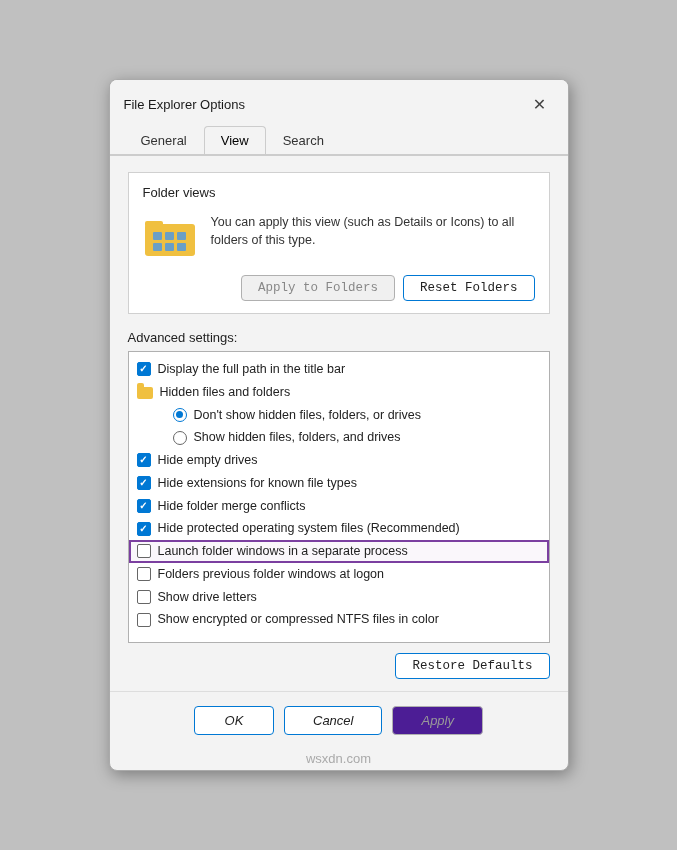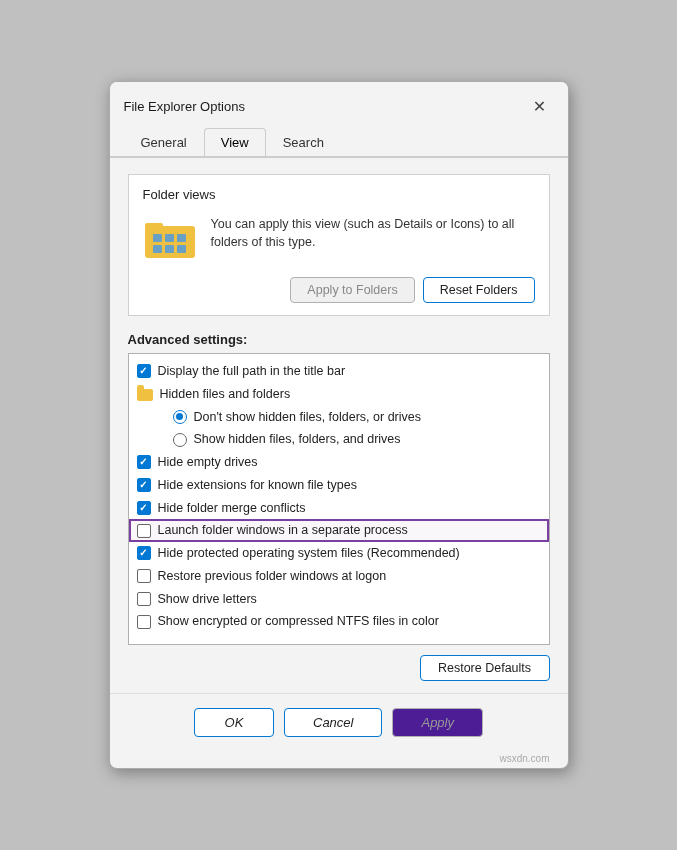--- a/index.html
+++ b/index.html
@@ -114,39 +114,39 @@
       gap: 8px;
       justify-content: flex-end;
       margin-top: 2px;
     }
     .btn {
       padding: 5px 16px;
       font-size: 12.5px;
       border-radius: 4px;
       cursor: pointer;
       min-width: 110px;
+      font-family: Liberation Mono, monospace;
     }
     .btn-default {
       background: #f0f0f0;
       border: 1px solid #b0b0b0;
       color: #888;
       cursor: default;
     }
     .btn-normal {
       background: white;
       border: 1px solid #0078d4;
       color: #222;
     }
 
     
     .advanced-label {
       font-size: 13px;
       color: #222;
       margin-bottom: 6px;
-      font-weight: bold;
     }
     .settings-list-container {
       border: 1px solid #b0b0b0;
       background: white;
       height: 292px;
       overflow-y: scroll;
       padding: 6px 0;
       position: relative;
     }
     .settings-list-container::-webkit-scrollbar {
@@ -281,22 +281,22 @@
       border: 1px solid #0078d4;
       color: #222;
     }
     .btn-apply {
       background: #4c1d95;
       border: 1px solid #b0b0b0;
       color: #999;
       cursor: default;
     }
     .watermark {
-      text-align: right;
-      font-size: 10px;
+      text-align: center;
+      font-size: 13px;
       color: #aaa;
       padding: 0 18px 4px;
     }
   </style>
 </head>
 <body>
 
 <div class="window">
 
   <div class="title-bar">
@@ -364,31 +364,31 @@
           <span>Hide empty drives</span>
         </div>
         <div class="setting-item">
           <span class="cb checked"></span>
           <span>Hide extensions for known file types</span>
         </div>
         <div class="setting-item">
           <span class="cb checked"></span>
           <span>Hide folder merge conflicts</span>
         </div>
+        <div class="setting-item">
+          <span class="cb checked"></span>
+          <span>Hide protected operating system files (Recommended)</span>
+        </div>
         <div class="setting-item highlighted">
           <span class="cb unchecked"></span>
           <span>Launch folder windows in a separate process</span>
         </div>
         <div class="setting-item">
-          <span class="cb checked"></span>
-          <span>Hide protected operating system files (Recommended)</span>
-        </div>
-        <div class="setting-item">
           <span class="cb unchecked"></span>
-          <span>Restore previous folder windows at logon</span>
+          <span>Folders previous folder windows at logon</span>
         </div>
         <div class="setting-item">
           <span class="cb unchecked"></span>
           <span>Show drive letters</span>
         </div>
         <div class="setting-item">
           <span class="cb unchecked"></span>
           <span>Show encrypted or compressed NTFS files in color</span>
         </div>
       </div>

